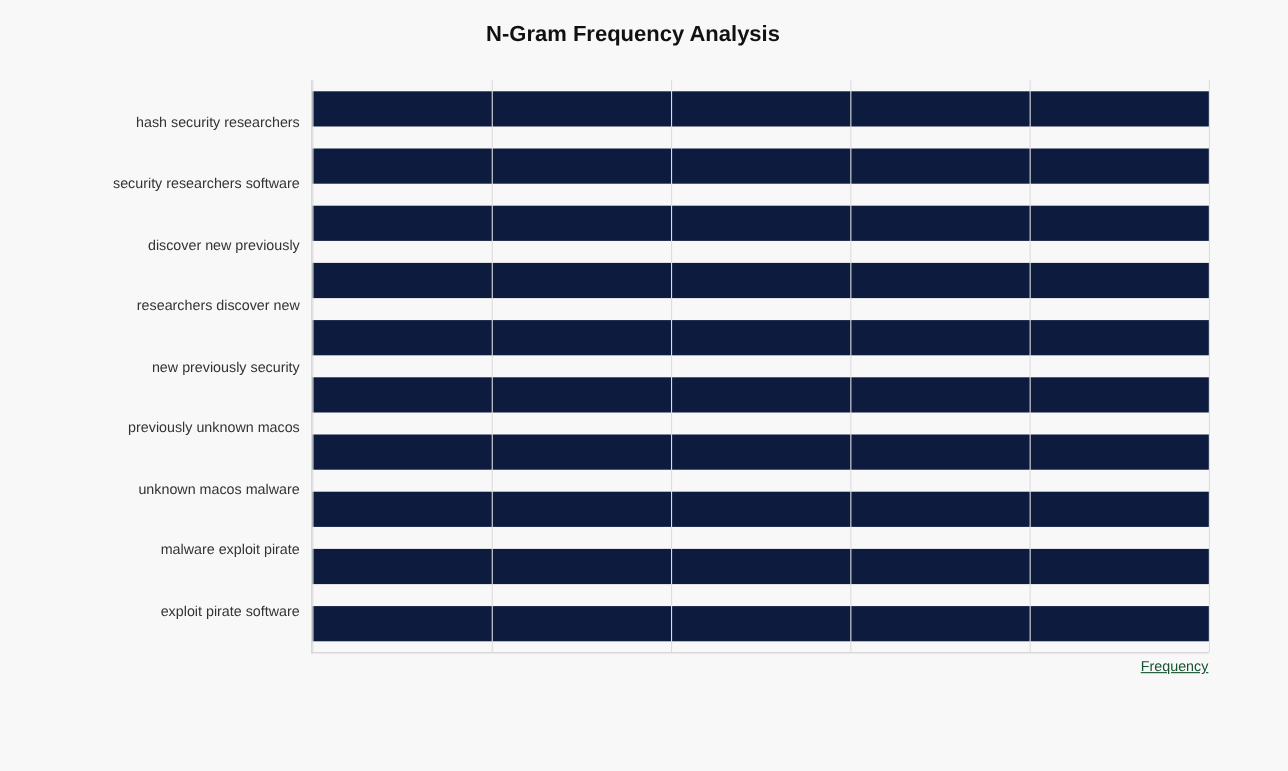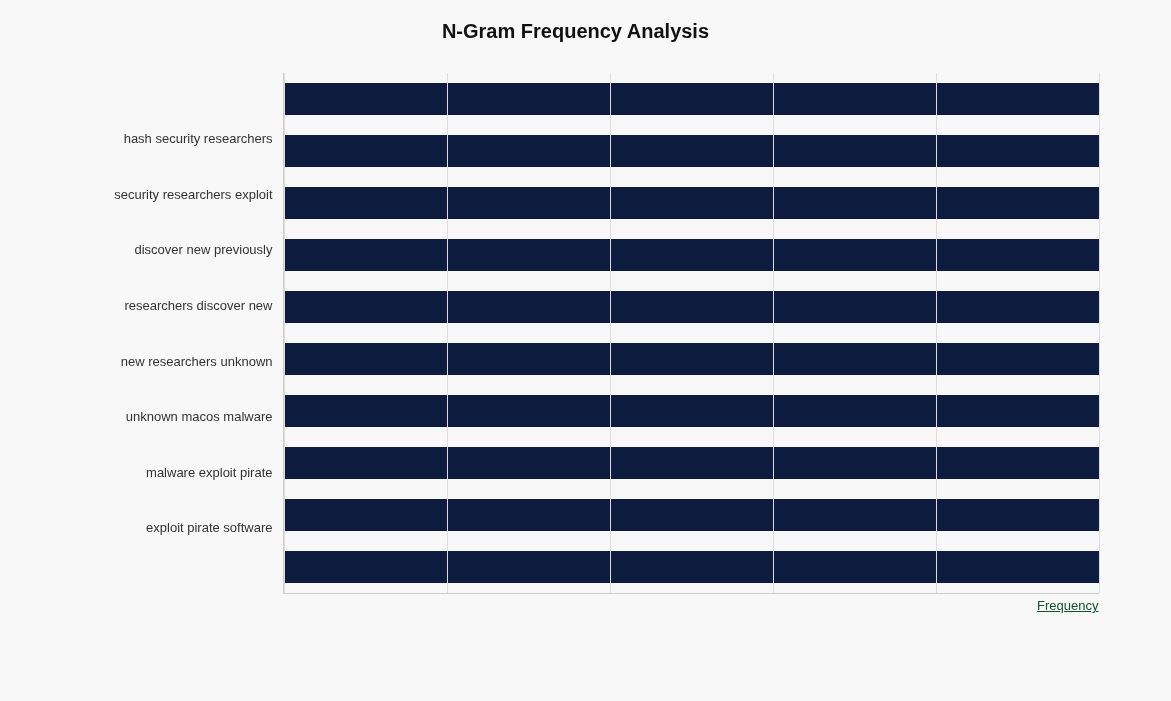--- a/index.html
+++ b/index.html
@@ -107,24 +107,25 @@
   </style>
 </head>
 <body>
 
 <div class="chart-container">
   <div class="chart-title">N-Gram Frequency Analysis</div>
 
   <div class="chart-area">
     <div class="y-axis-labels">
     <div class="y-label">hash security researchers</div>
-        <div class="y-label">security researchers exploit</div>
+        <div class="y-label">security researchers software</div>
         <div class="y-label">discover new previously</div>
         <div class="y-label">researchers discover new</div>
-        <div class="y-label">new researchers unknown</div>
+        <div class="y-label">new previously security</div>
+        <div class="y-label">previously unknown macos</div>
         <div class="y-label">unknown macos malware</div>
         <div class="y-label">malware exploit pirate</div>
         <div class="y-label">exploit pirate software</div>
       </div>
     <div class="bars-section">
       <div class="grid-lines">
         <div class="grid-line" style="left: 0%;"></div>
         <div class="grid-line" style="left: 20%;"></div>
         <div class="grid-line" style="left: 40%;"></div>
         <div class="grid-line" style="left: 60%;"></div>

